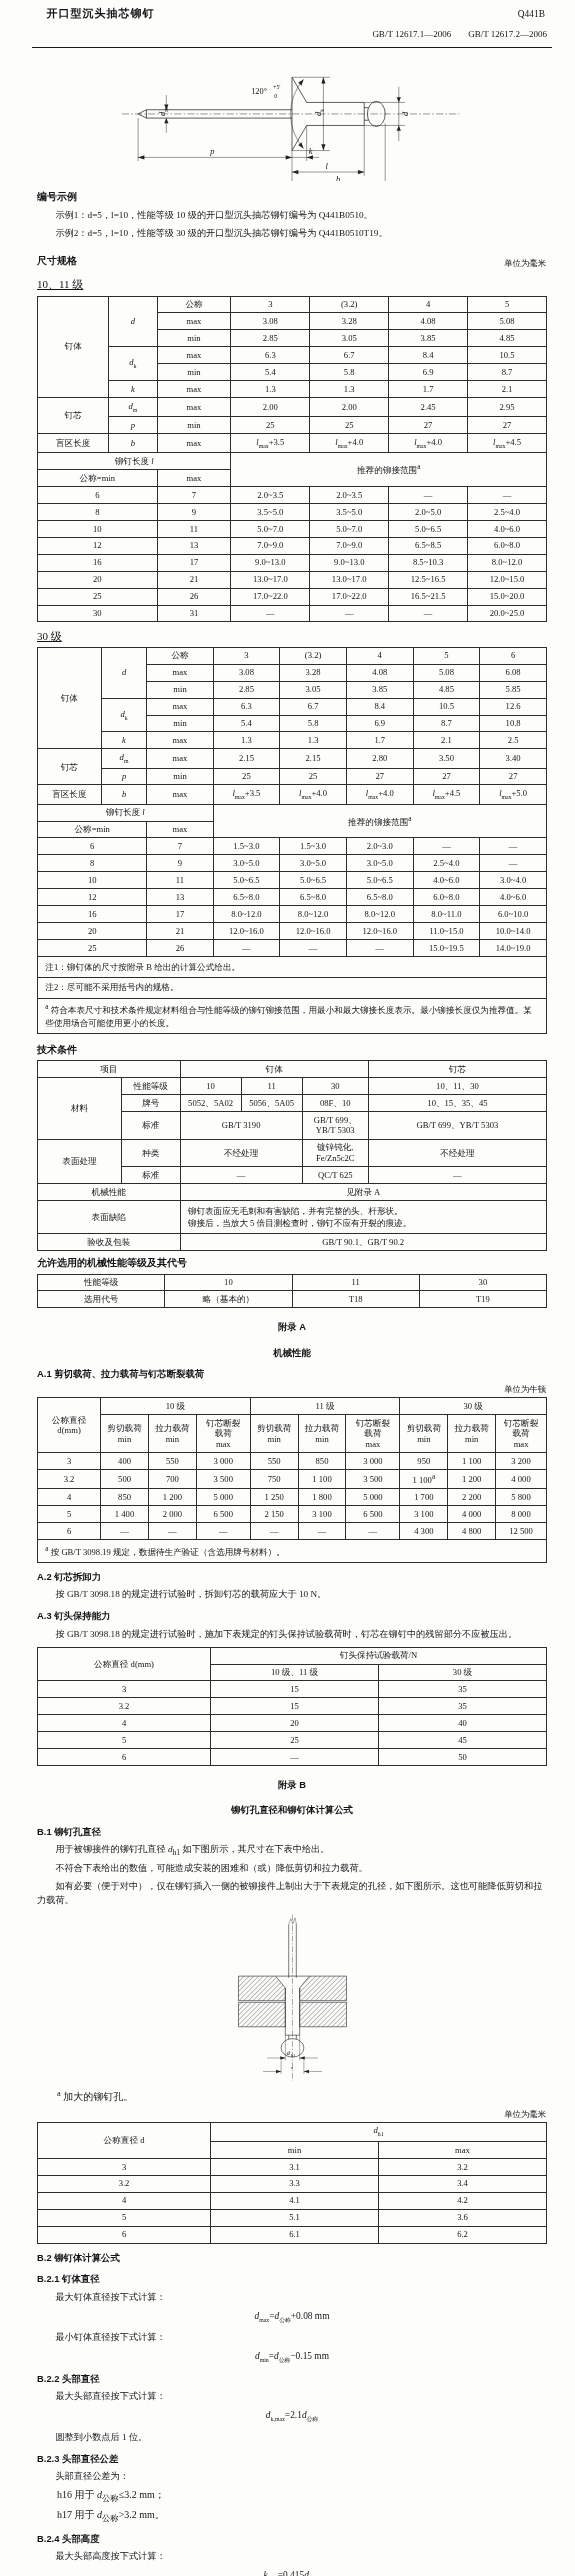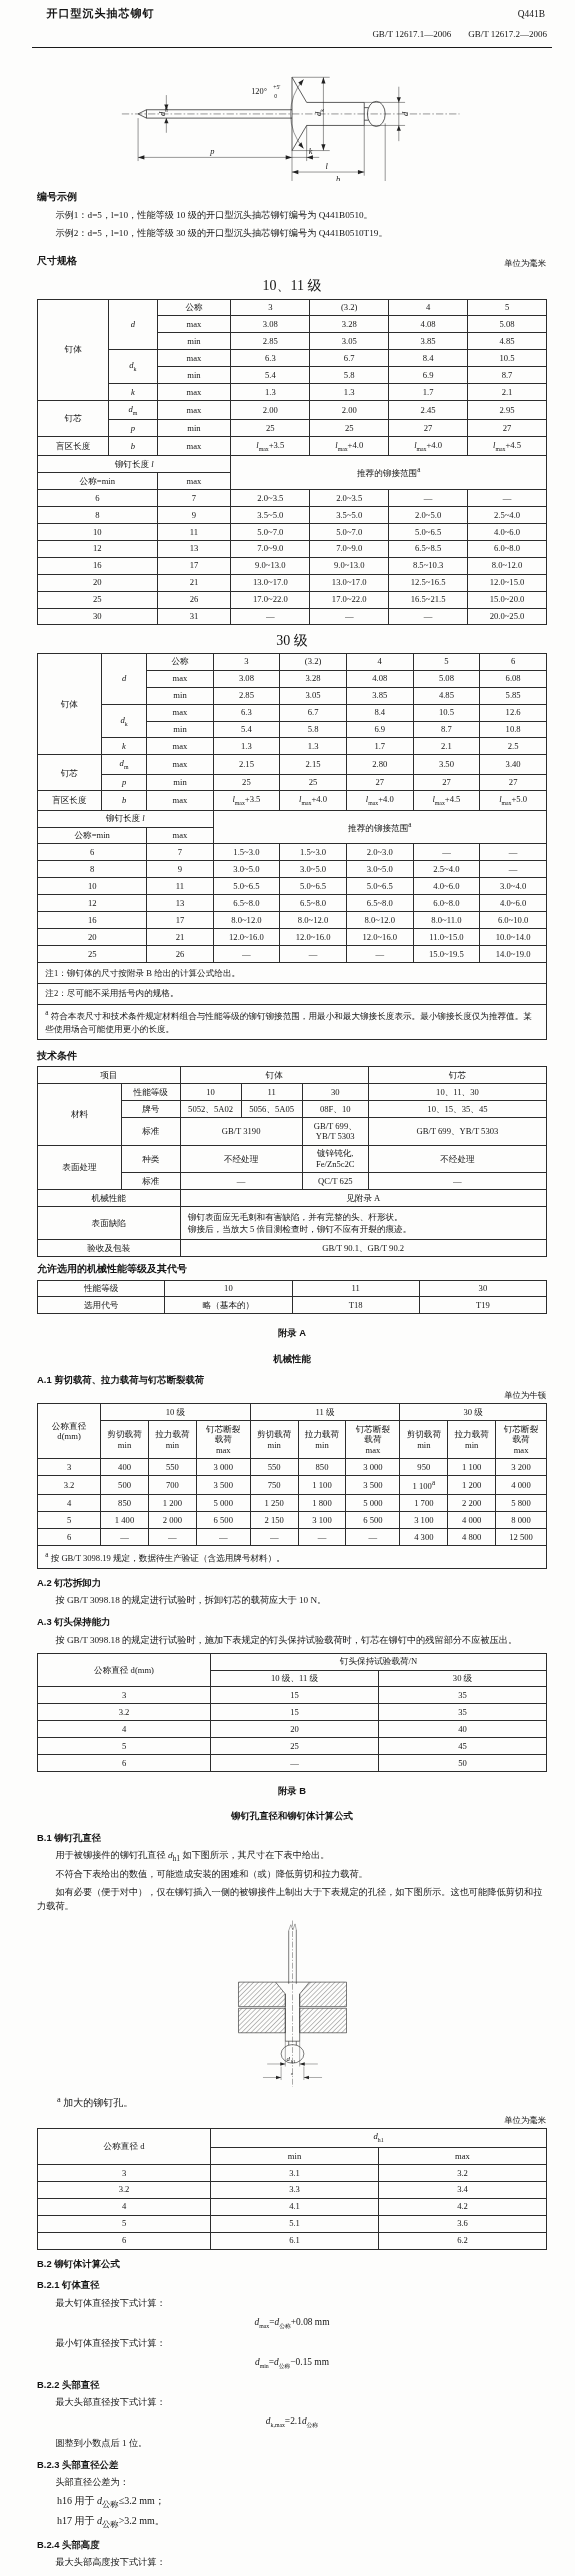--- a/index.html
+++ b/index.html
@@ -25,21 +25,21 @@
   .fig .sub{font-size:11px;}
   .fig .arrow{fill:#222;stroke:none;}
   .fig .hatched{fill:url(#hatch);}
   
   .h1{font-family:Liberation Mono, monospace;font-weight:bold;font-size:10px;margin:9.4px 0 3.1px 0;}
   .h2{font-family:"Liberation Sans","DejaVu Sans",sans-serif;font-weight:bold;font-size:9.4px;margin:8.4px 0 3.1px 0;}
   .center-h{font-family:"Liberation Sans","DejaVu Sans",sans-serif;font-weight:bold;font-size:9.4px;text-align:center;margin:12.6px 0 2.1px 0;}
   .body-line{margin:4.2px 0;text-indent:2em;font-size:9.2px;line-height:1.5;}
   .unit{text-align:right;font-size:8.4px;margin:3.1px 1px 2.1px 0;}
   .split{display:flex;justify-content:space-between;align-items:flex-end;}
-  .caption{text-align:center;font-size:14px;margin:6.3px 0 3.1px 0;}
+  .caption{font-size:11px;margin:6.3px 0 3.1px 0;text-decoration:underline;}
   
   table{border-collapse:collapse;width:100%;table-layout:fixed;border:1.3px solid #1a1a1a;margin:0 0 2.1px 0;}
   td{border:0.5px solid #2c2c2c;text-align:center;vertical-align:middle;padding:2.6px 2.1px;font-size:8.6px;line-height:1.25;white-space:pre-line;word-break:break-all;}
   td.note{text-align:left;padding:3.7px 7.3px;line-height:1.45;}
   td sub,.formula sub{font-size:5.8px;}
   .var{font-style:italic;}
   
   .formula{text-align:center;margin:6.3px 0;font-size:9.4px;}
   .fline{margin:4.2px 0;padding-left:2em;font-size:10px;}
   .small-gap{margin-top:5.2px;}

